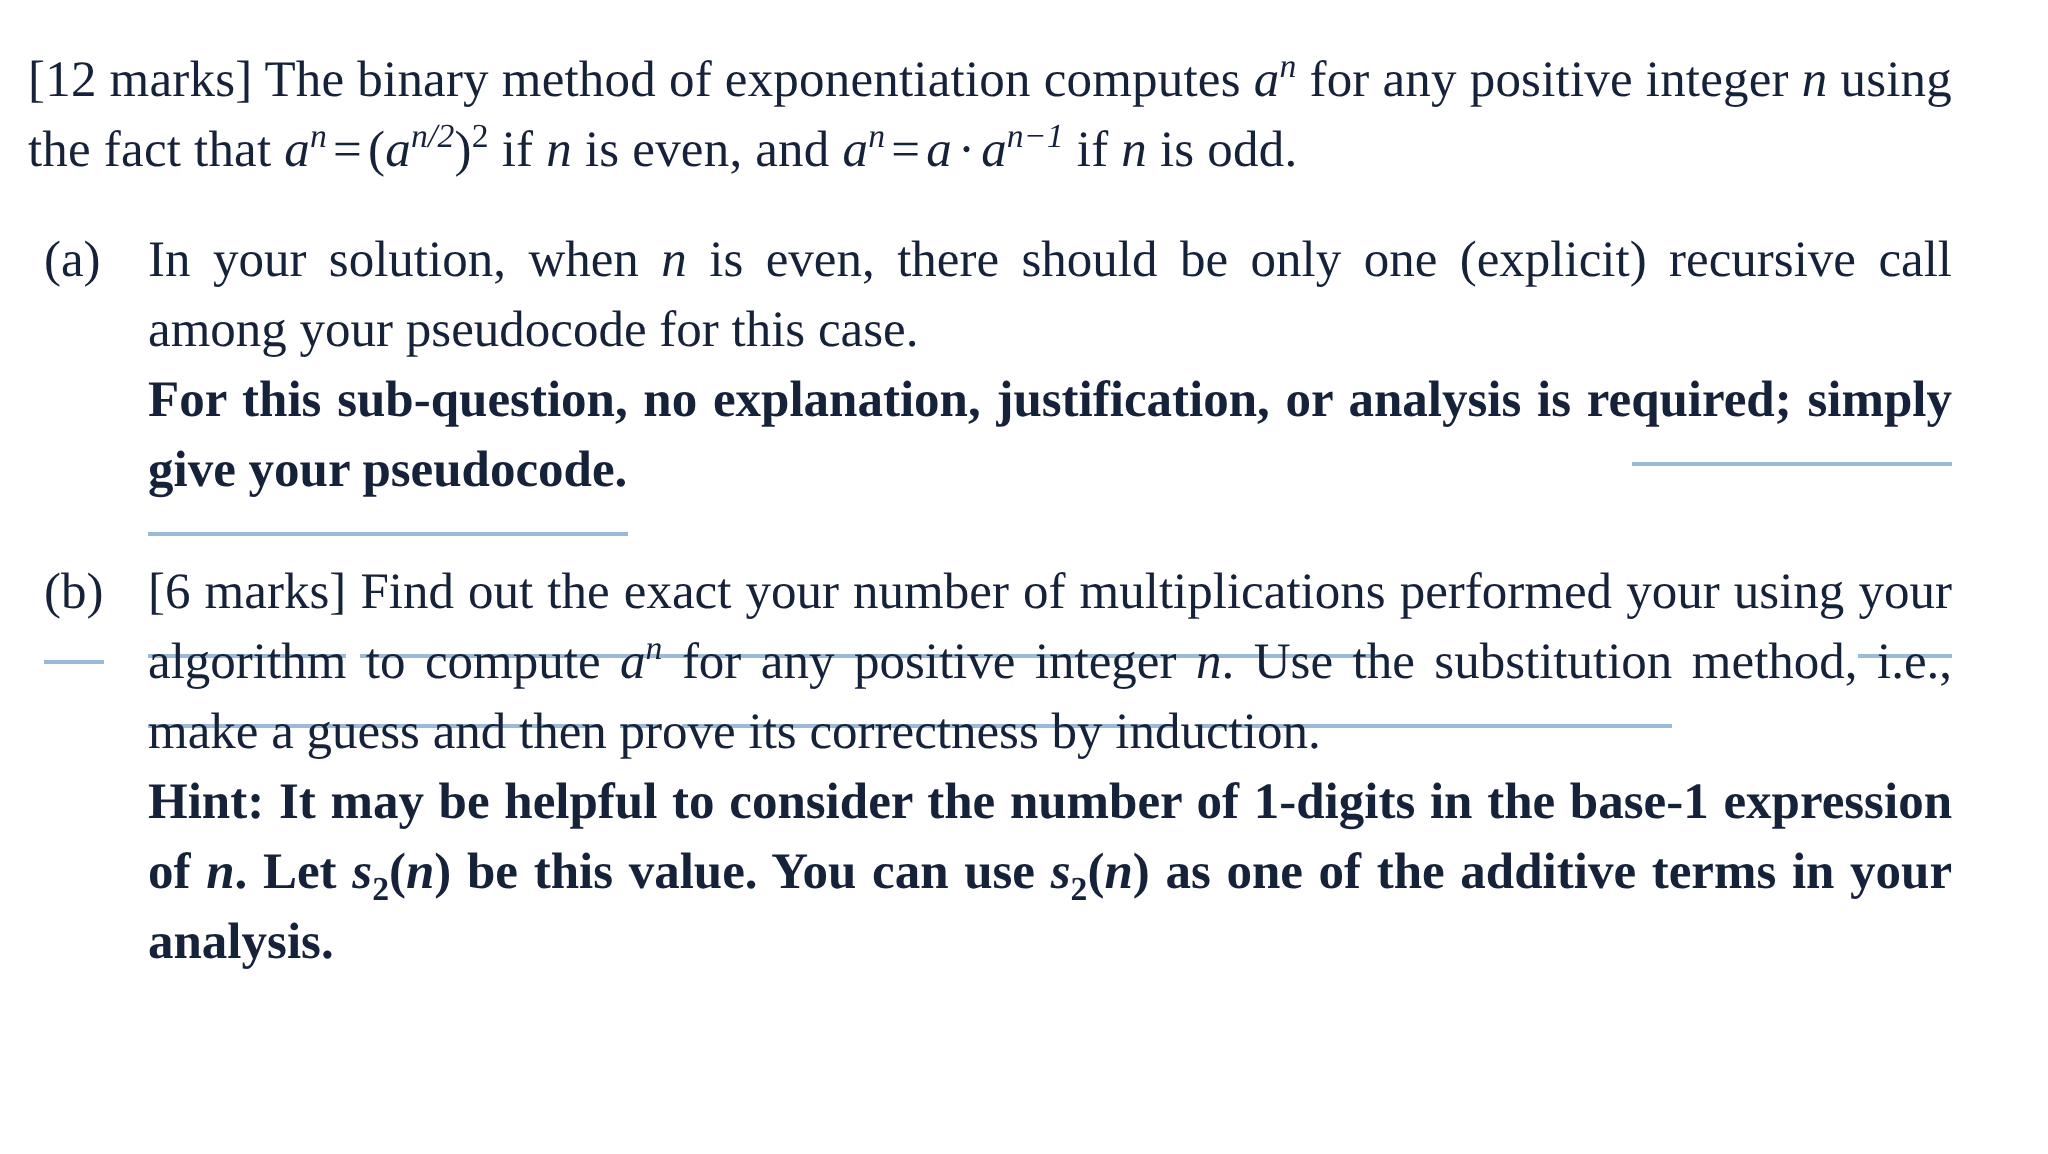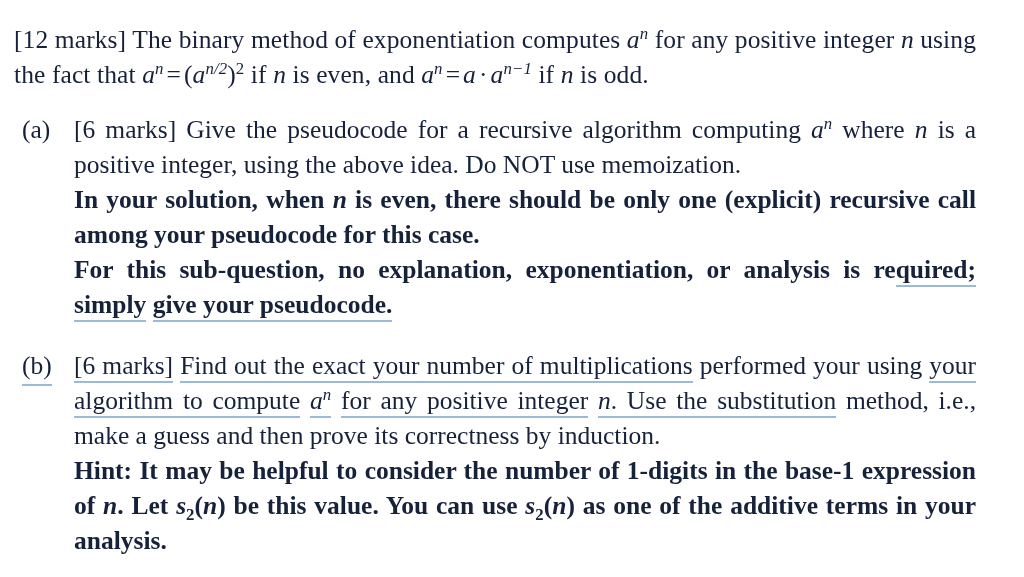--- a/index.html
+++ b/index.html
@@ -96,21 +96,21 @@
   }
   .op {
     font-style: normal;
     padding: 0 3px;
   }
   .paren { font-style: normal; }
 
   
   .ul {
     border-bottom: 2px solid #9db9d8;
-    padding-bottom: 1px;
+    padding-bottom: 17px;
   }
 </style>
 </head>
 <body>
 
 <div class="page">
 
   <div class="para stem">
     <span>[12 marks]</span>
     <span>The binary method of exponentiation computes</span>
@@ -125,37 +125,29 @@
     <span class="m"><span>a</span><sup class="ex">n</sup><span class="op">=</span><span>a</span><span class="op">·</span><span>a</span><sup class="ex">n−1</sup></span>
     <span>if</span>
     <span class="m">n</span>
     <span>is odd.</span>
   </div>
 
   <div class="item item-a">
     <div class="item-label">(a)</div>
     <div class="item-body">
 
-      <div class="blk">
-        <span>[6 marks]</span>
-        <span>Give the pseudocode for a recursive algorithm computing</span>
-        <span class="m"><span>a</span><sup class="ex">n</sup></span>
-        <span>where</span>
-        <span class="m">n</span>
-        <span>is a positive integer, using the above idea. Do NOT use memoization.</span>
-      </div>
 
       <div class="blk gap-before">
         <span>In your solution, when</span>
         <span class="m">n</span>
         <span>is even, there should be only one (explicit) recursive call among your pseudocode for this case.</span>
       </div>
 
       <div class="blk gap-before">
-        <span>For this sub-question, no explanation, exponentiation, or analysis is re</span><span class="ul">quired; simply</span>
+        <span>For this sub-question, no explanation, justification, or analysis is re</span><span class="ul">quired; simply</span>
         <span class="ul">give your pseudocode.</span>
       </div>
 
     </div>
   </div>
 
   <div class="item item-b">
     <div class="item-label ul">(b)</div>
     <div class="item-body">
 

